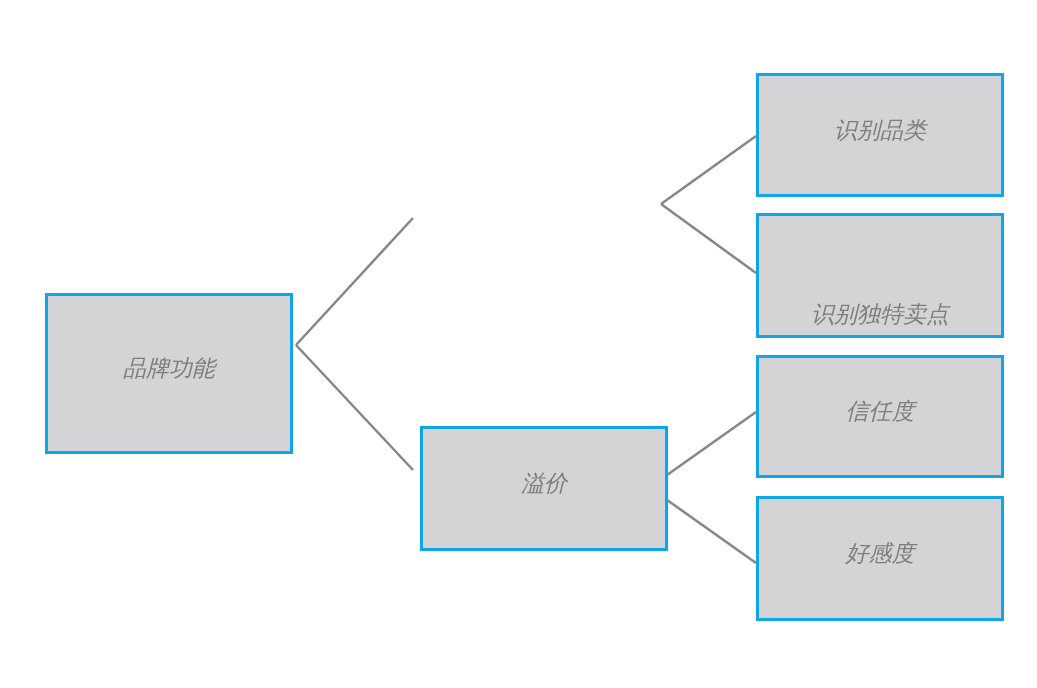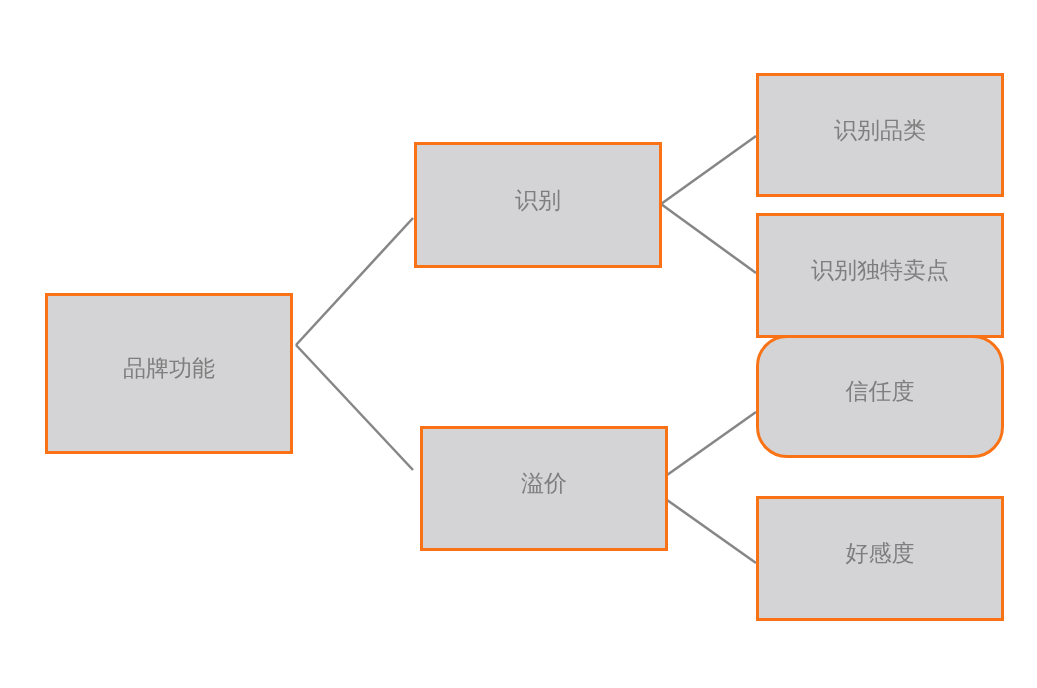--- a/index.html
+++ b/index.html
@@ -4,22 +4,22 @@
 <style>
   html, body { margin: 0; padding: 0; background: #ffffff; }
   body { width: 1037px; height: 688px; position: relative; overflow: hidden;
          font-family: "DejaVu Sans", "Liberation Sans", sans-serif; }
   #canvas { position: absolute; left: 0; top: 0; width: 1037px; height: 688px; }
   svg.connectors { position: absolute; left: 0; top: 0; width: 1037px; height: 688px; }
   .node {
     position: absolute;
     box-sizing: border-box;
     background: #d4d4d6;
-    border: 3px solid #f97316;
-    display: flex; align-items: center; justify-content: center;
+    border: 3px solid #0ea5e9;
+    display: flex; align-items: center; justify-content: center; font-style: italic;
   }
   .node-label {
     color: #7e7e7e;
     font-size: 23px;
     letter-spacing: 0px;
     transform: translateY(-5px);
   }
 </style>
 </head>
 <body>
@@ -31,36 +31,33 @@
     <line stroke="#868686" stroke-width="2.5" x1="661" y1="204" x2="756" y2="136"></line>
     <line stroke="#868686" stroke-width="2.5" x1="661" y1="204" x2="756" y2="273"></line>
     <line stroke="#868686" stroke-width="2.5" x1="660" y1="480" x2="756" y2="412"></line>
     <line stroke="#868686" stroke-width="2.5" x1="660" y1="495" x2="756" y2="563"></line>
   </svg>
 
   <div class="node" style="left: 45px; top: 293px; width: 248px; height: 161px;">
     <span class="node-label">品牌功能</span>
   </div>
 
-  <div class="node" style="left: 414px; top: 142px; width: 248px; height: 126px;">
-    <span class="node-label">识别</span>
-  </div>
 
   <div class="node" style="left: 414px; top: 426px; width: 248px; height: 125px; margin-left: 6px;">
     <span class="node-label">溢价</span>
   </div>
 
   <div class="node" style="left: 756px; top: 73px; width: 248px; height: 124px;">
     <span class="node-label">识别品类</span>
   </div>
 
-  <div class="node" style="left: 756px; top: 213px; width: 248px; height: 125px;">
+  <div class="node" style="left: 756px; top: 213px; width: 248px; height: 125px; align-items: flex-end;">
     <span class="node-label">识别独特卖点</span>
   </div>
 
-  <div class="node" style="left: 756px; top: 335px; width: 248px; height: 123px; border-radius: 31px;">
+  <div class="node" style="left: 756px; top: 355px; width: 248px; height: 123px;">
     <span class="node-label">信任度</span>
   </div>
 
   <div class="node" style="left: 756px; top: 496px; width: 248px; height: 125px;">
     <span class="node-label">好感度</span>
   </div>
 </div>
 
 </body></html>

